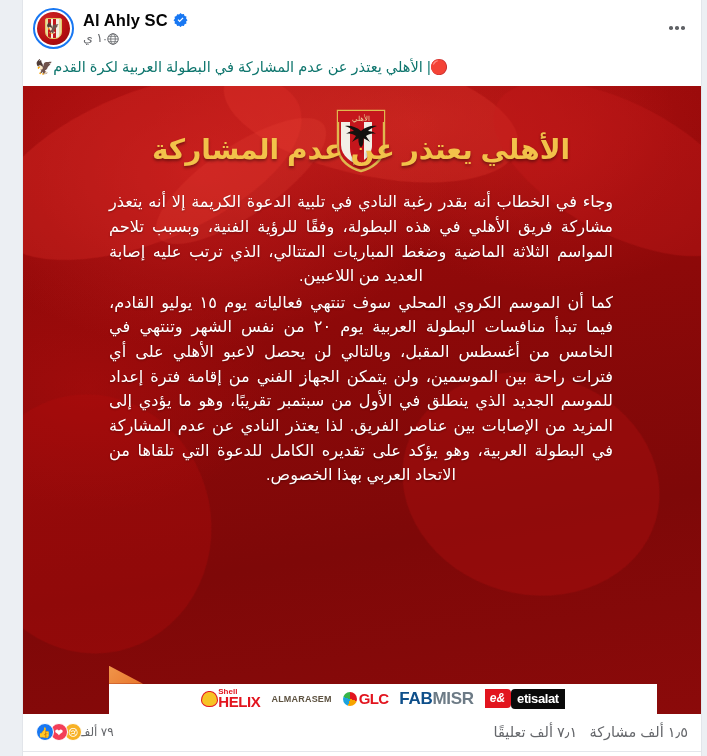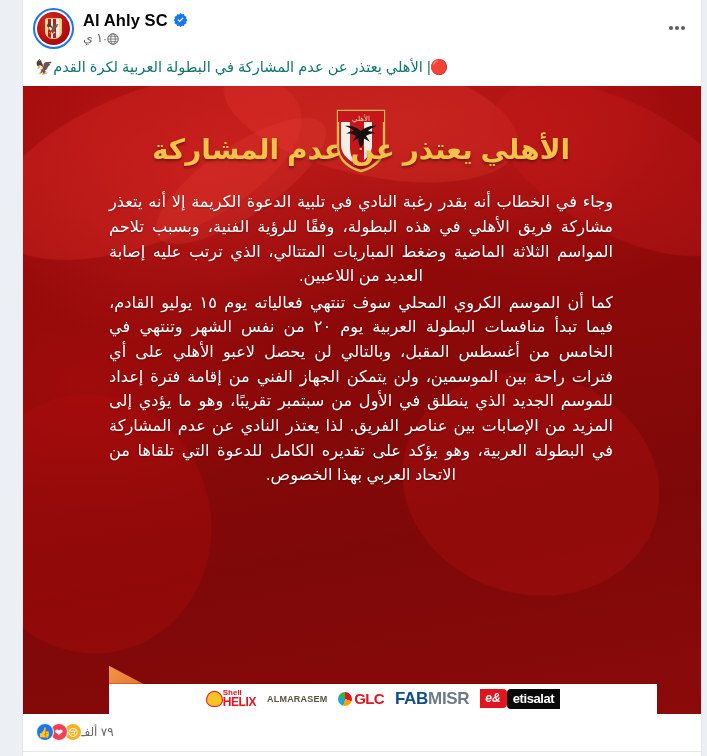--- a/index.html
+++ b/index.html
@@ -281,21 +281,21 @@
   .lg-alm { font-size: 9px; font-weight: bold; color: #5d5240; letter-spacing: 0.2px; direction: ltr; }
   .lg-shell { display:flex; align-items:center; gap: 0; direction: ltr;}
   .lg-shell .pecten {
     width: 15px; height: 14px;
     background: #f7c325;
     border: 1px solid #e2141e;
     border-radius: 45% 45% 50% 50% / 60% 60% 40% 40%;
   }
   .lg-shell .sh { line-height: 0.95; }
   .lg-shell .sh .a { font-size: 8px; font-weight: bold; color: #e2141e; display:block;}
-  .lg-shell .sh .b { font-size: 12px; font-weight: bold; color: #e2141e; display:block; letter-spacing: -0.4px;}
+  .lg-shell .sh .b { font-size: 15px; font-weight: bold; color: #e2141e; display:block; letter-spacing: -0.4px;}
 
   
   .engagement {
     height: 38px;
     padding: 0 13px;
     display: flex;
     flex-direction: row-reverse;
     align-items: center;
     justify-content: space-between;
     border-bottom: 1px solid #e4e6eb;
@@ -440,16 +440,20 @@
       </div>
     </div>
 
     <div class="engagement">
       <div class="reactions">
         <span class="rx rx-like">👍</span>
         <span class="rx rx-love">❤</span>
         <span class="rx rx-sad">😢</span>
         <span class="rx-count">٧٩ ألف</span>
       </div>
+      <div class="counts-left">
+        <span class="count-item">٧٫١ ألف تعليقًا</span>
+        <span class="count-item">١٫٥ ألف مشاركة</span>
+      </div>
     </div>
 
   </div>
 </div>
 
 </body></html>

